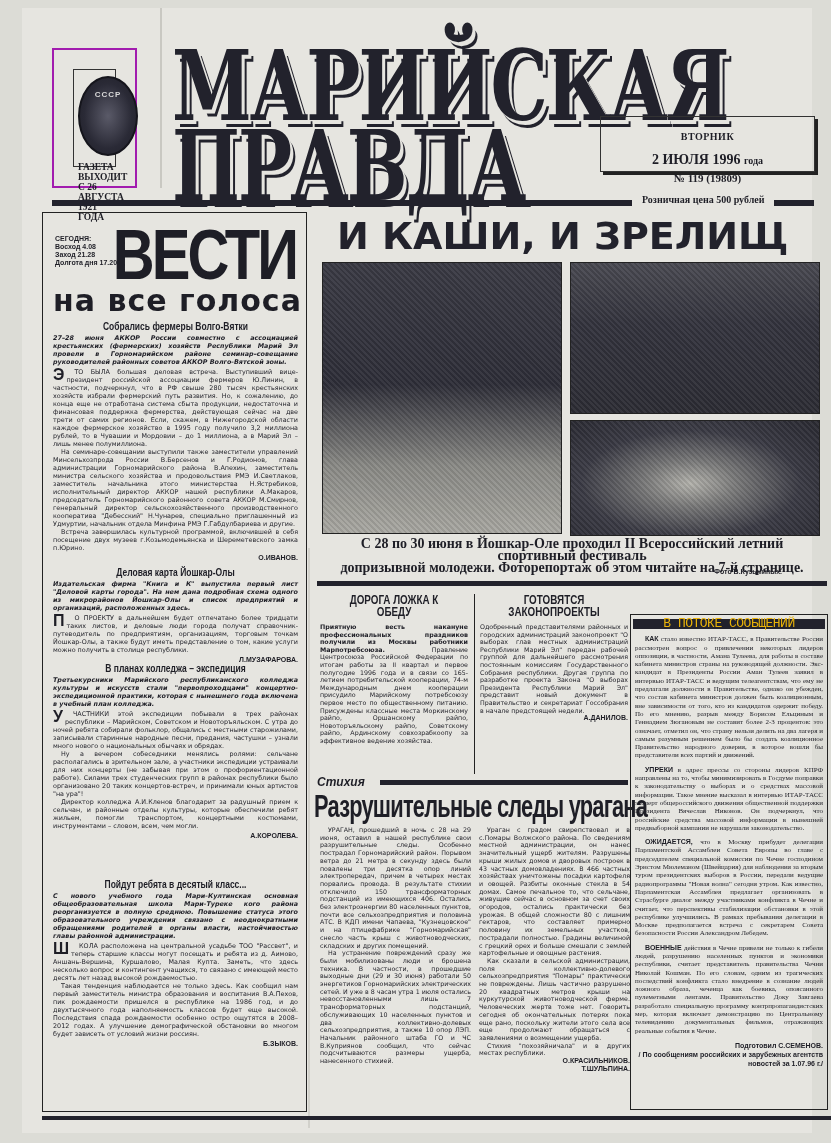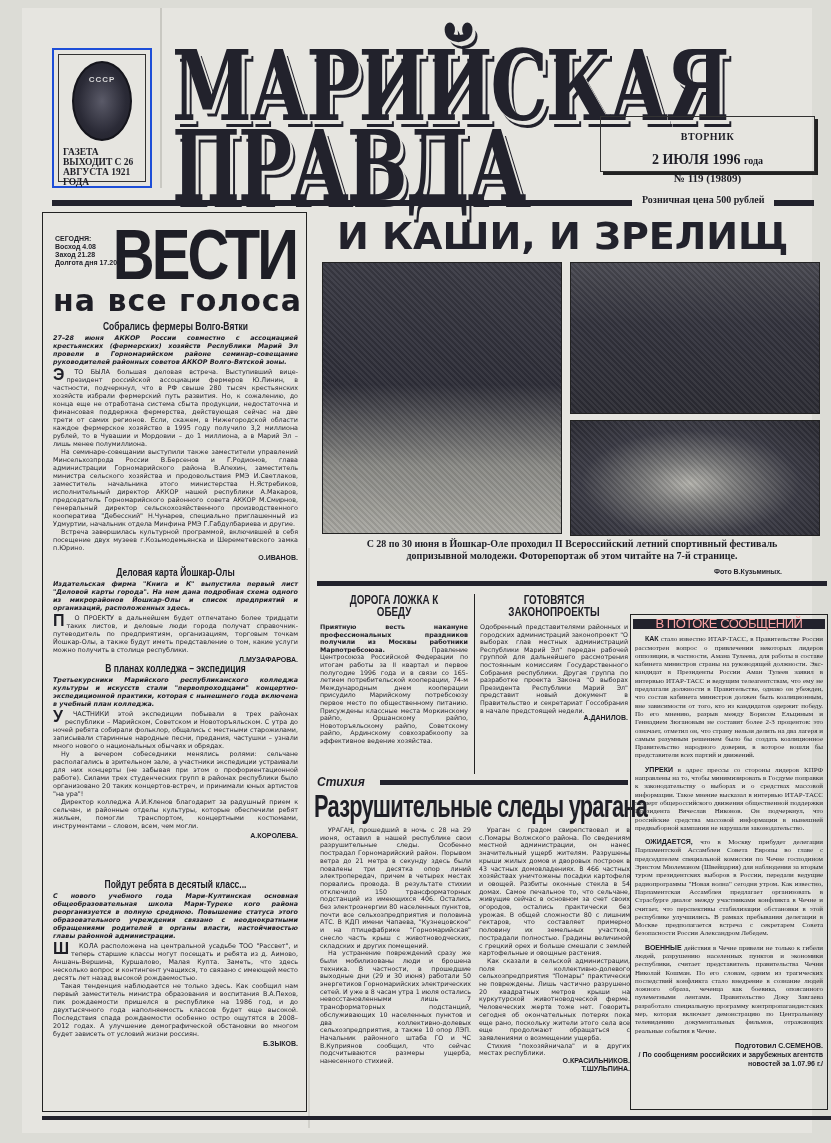--- a/index.html
+++ b/index.html
@@ -12,22 +12,22 @@
   }
   .page {
     position: absolute; left: 22px; top: 8px; width: 790px; height: 1125px;
     background: #e6e5e0;
   }
   .fold { position: absolute; left: 138px; top: 0; width: 2px; height: 180px; background: #c9c8c2; }
   .fold2 { position: absolute; left: 286px; top: 540px; width: 2px; height: 580px; background: #d2d1cb; }
 
   
   .seal-box {
-    position: absolute; left: 30px; top: 40px; width: 100px; height: 140px;
-    border: 2px solid #1d4ed8; padding: 4px;
+    position: absolute; left: 30px; top: 40px; width: 85px; height: 140px;
+    border: 2px solid #a21caf; padding: 19px;
   }
   .seal-inner { border: 1px solid #333; width: 100%; height: 100%; padding: 6px 4px; }
   .seal {
     width: 60px; height: 80px; margin: 0 auto; border-radius: 50%;
     background: radial-gradient(ellipse at center, #5a5a68 0%, #2a2a36 60%, #1e1e26 100%);
     border: 2px solid #15151c; position: relative;
   }
   .seal span { position: absolute; top: 12px; width: 100%; text-align: center; color: #d8d8d8; font-family: "Liberation Sans", sans-serif; font-size: 8px; font-weight: bold; letter-spacing: 1px; }
   .seal-caption { font-family: "Liberation Serif", serif; font-weight: bold; font-size: 9.5px; line-height: 10px; margin-top: 6px; }
 
@@ -69,21 +69,21 @@
   .art .drop { font-family: "Liberation Sans", sans-serif; font-weight: bold; font-size: 16px; float: left; line-height: 14px; margin-right: 2px; text-indent: 0; }
   .art .sign { text-align: right; font-weight: bold; font-family: "Liberation Sans", sans-serif; font-size: 7px; margin-top: 2px; }
 
   
   .headline { position: absolute; left: 315px; top: 206px; font-family: "DejaVu Sans", sans-serif; font-weight: bold; font-size: 38px; letter-spacing: 0px; color: #22222c; }
   .photo { position: absolute; background: #555; border: 1px solid #222; overflow: hidden; }
   .photo::after { content: ""; position: absolute; inset: 0; background: repeating-linear-gradient(45deg, rgba(255,255,255,0.05) 0 2px, rgba(0,0,0,0.08) 2px 4px); }
   .p1 { left: 300px; top: 254px; width: 240px; height: 272px; background: linear-gradient(180deg, #3a3a44 0%, #2e2e38 45%, #8a8a86 75%, #a9a8a2 100%); }
   .p2 { left: 548px; top: 254px; width: 250px; height: 152px; background: linear-gradient(180deg, #4a4a52 0%, #34343e 40%, #2c2c34 100%); }
   .p3 { left: 548px; top: 412px; width: 250px; height: 116px; background: radial-gradient(ellipse at 48% 55%, #b4b3ad 0%, #7a7a7a 25%, #3a3a44 60%, #2a2a32 100%); }
-  .caption { position: absolute; left: 300px; top: 530px; width: 500px; text-align: center; font-size: 10px; font-weight: bold; line-height: 12px; }
+  .caption { position: absolute; left: 300px; top: 530px; width: 500px; text-align: center; font-size: 14px; font-weight: bold; line-height: 12px; }
   .credit { position: absolute; right: 30px; top: 560px; font-size: 7px; font-weight: bold; font-family: "Liberation Sans", sans-serif; }
   .rule-mid { position: absolute; left: 295px; top: 573px; width: 510px; height: 5px; background: #22222c; }
 
   
   .mid-art { position: absolute; font-family: "DejaVu Sans", sans-serif; font-size: 6.3px; line-height: 7.6px; text-align: justify; }
   .mid-art h4 { font-family: "Liberation Sans", sans-serif; font-weight: bold; font-size: 12px; line-height: 12px; text-align: center; transform: scaleX(0.82); margin-bottom: 5px; }
   .mid-art .lead { font-weight: bold; }
   .mid-art .sign { text-align: right; font-weight: bold; font-family: "Liberation Sans", sans-serif; font-size: 7px; }
   .ma1 { left: 298px; top: 586px; width: 148px; }
   .ma2 { left: 458px; top: 586px; width: 148px; }
@@ -91,21 +91,21 @@
 
   .stikhia { position: absolute; left: 295px; top: 767px; font-family: "Liberation Sans", sans-serif; font-weight: bold; font-style: italic; font-size: 12px; }
   .stikhia-bar { position: absolute; left: 358px; top: 772px; width: 248px; height: 5px; background: #22222c; }
   .storm-title { position: absolute; left: 292px; top: 780px; font-family: "Liberation Sans", sans-serif; font-weight: bold; font-size: 28px; letter-spacing: -1px; transform: scaleX(0.78) scaleY(1.15); transform-origin: top left; white-space: nowrap; }
   .storm-body { position: absolute; left: 298px; top: 818px; width: 310px; column-count: 2; column-gap: 8px; font-family: "DejaVu Sans", sans-serif; font-size: 6.3px; line-height: 7.7px; text-align: justify; }
   .storm-body p { text-indent: 8px; }
   .storm-body .sign { text-align: right; font-weight: bold; font-family: "Liberation Sans", sans-serif; font-size: 7px; text-indent: 0; }
 
   
   .news-col { position: absolute; left: 608px; top: 606px; width: 198px; height: 496px; border: 1.5px solid #222; padding: 0 4px; font-family: "Liberation Serif", serif; font-size: 7px; line-height: 8.3px; text-align: justify; }
-  .news-head { margin: 4px -2px 6px; background: #22222c; color: #fca5a5; font-family: Liberation Sans, sans-serif; font-size: 13px; text-align: center; padding: 1px 0; letter-spacing: -0.5px; }
+  .news-head { margin: 4px -2px 6px; background: #22222c; color: #eab308; font-family: Liberation Mono, monospace; font-size: 13px; text-align: center; padding: 1px 0; letter-spacing: -0.5px; }
   .news-col p { text-indent: 10px; margin-bottom: 6px; }
   .news-col p b { font-family: "Liberation Sans", sans-serif; }
   .news-col .sign { text-align: right; font-weight: bold; font-family: "Liberation Sans", sans-serif; font-size: 7px; line-height: 9px; text-indent: 0; margin-bottom: 0; }
 
   .bottom-rule { position: absolute; left: 20px; top: 1108px; width: 790px; height: 4px; background: #22222c; }
 </style>
 </head>
 <body>
 
 <div class="page">

